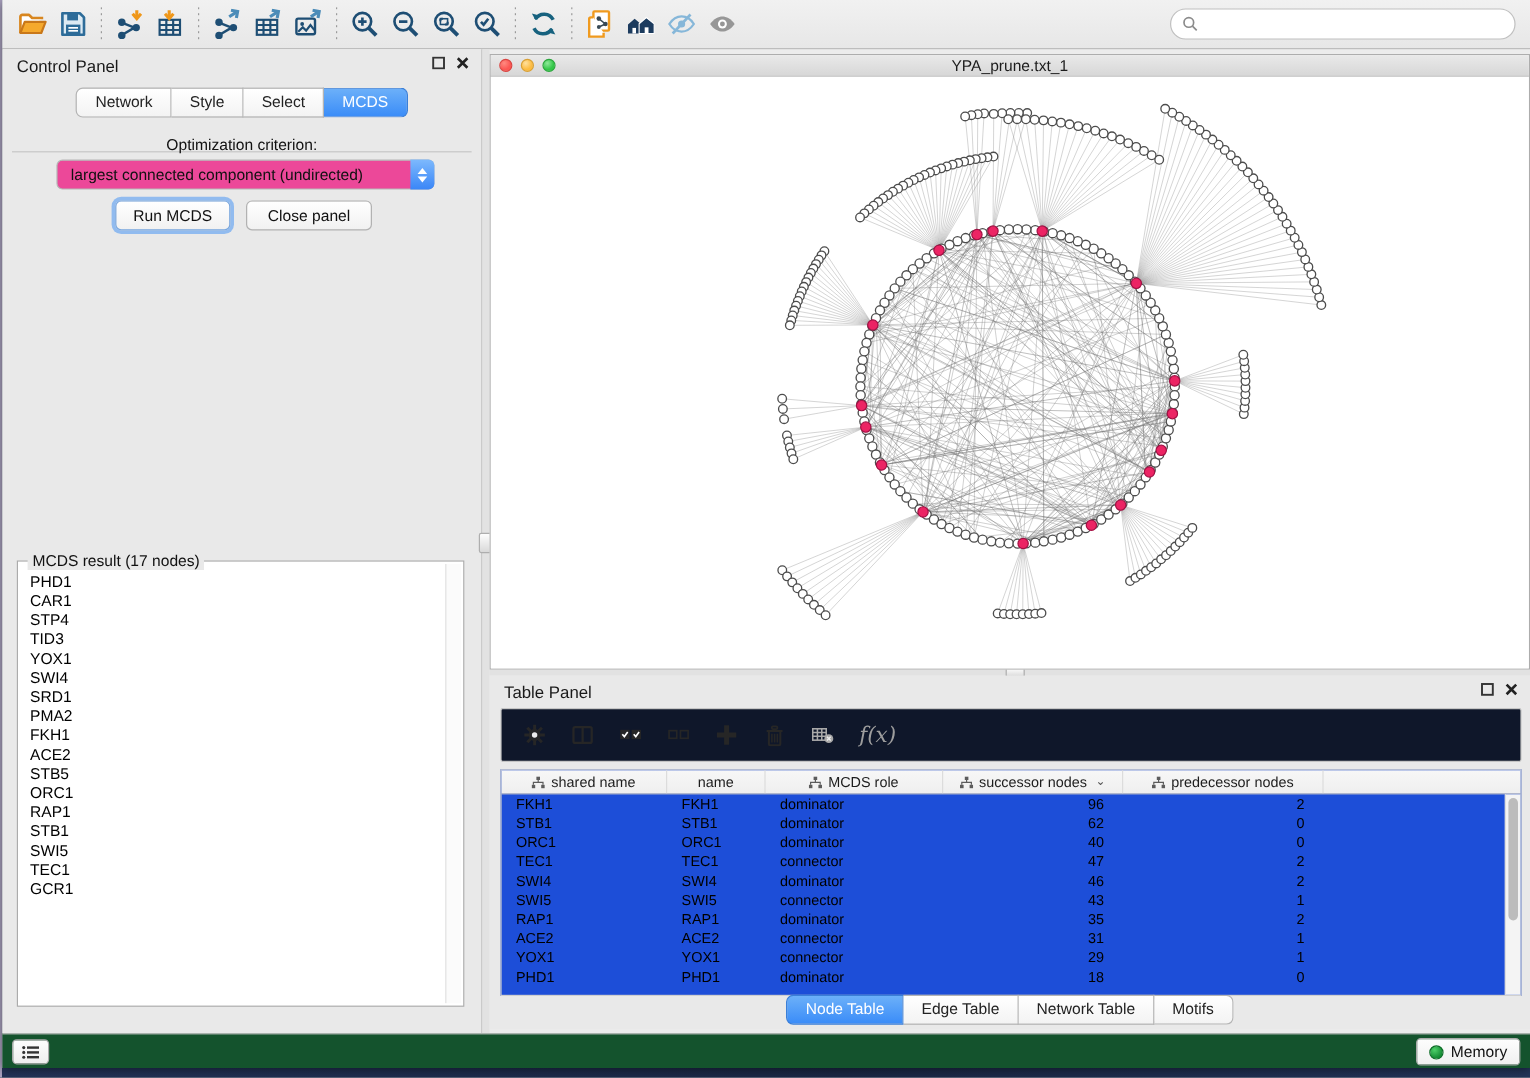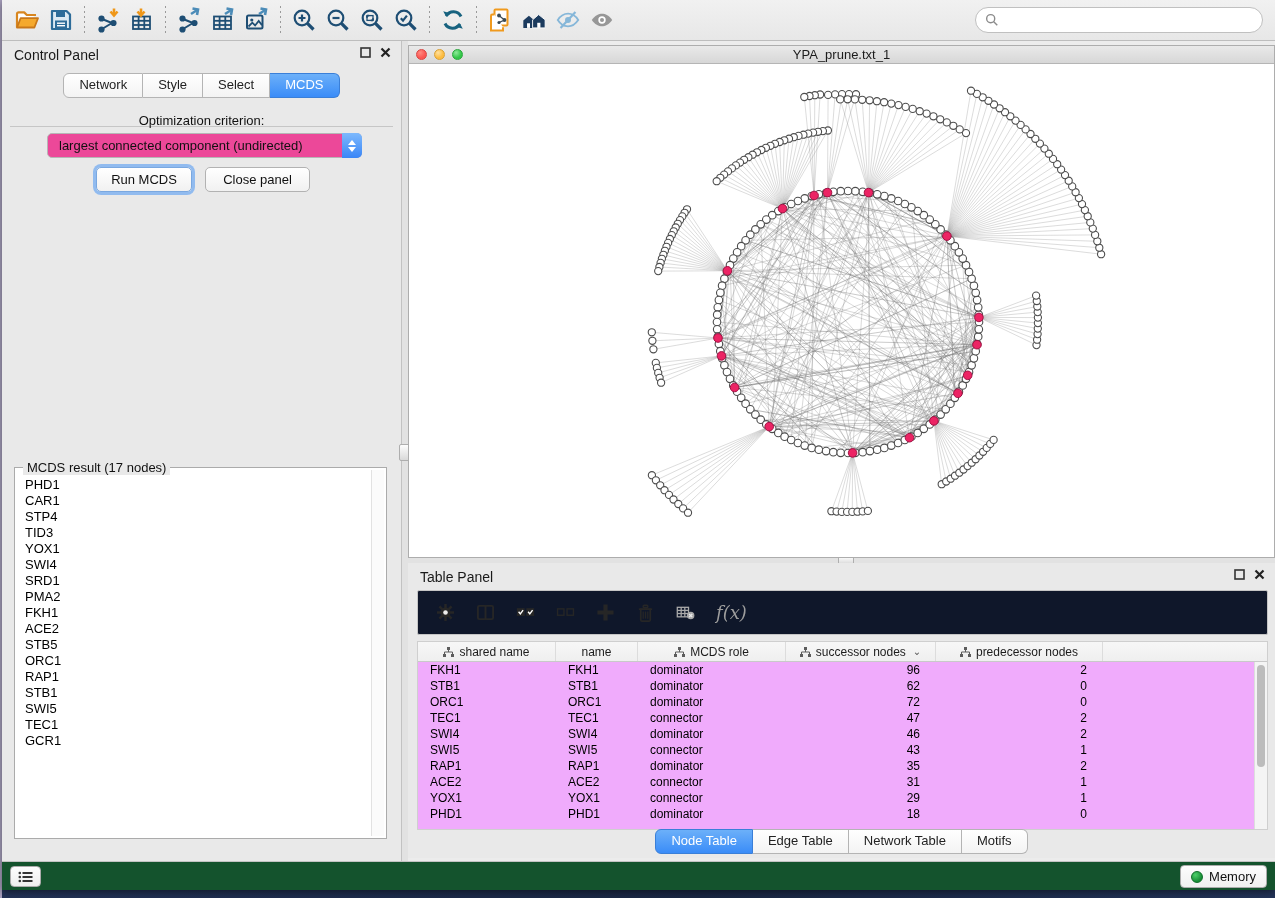--- a/index.html
+++ b/index.html
@@ -90,21 +90,21 @@
   
   .table-panel { position:absolute; left:406px; top:563px; width:867px; height:295px; background:#e9e9e9; }
   .tp-toolbar { position:absolute; left:9px; right:7px; top:27px; height:45px;
     background:#0f172a; border:1px solid #c5c5c5; border-radius:2px;
     display:flex; align-items:center; gap:21px; padding-left:18px; }
   .tp-tool { display:flex; align-items:center; justify-content:center; }
   .tp-tool svg { width:19px; height:19px; }
   .tp-tool.fx { font-family:"DejaVu Serif","Liberation Serif",serif; font-style:italic;
     font-size:18px; color:#9d9d9d; }
   .tp-table { position:absolute; left:9px; right:7px; top:78px; height:189px;
-    background:#f0abfc; border:1px solid #cfcfcf; }
+    background:#1d4ed8; border:1px solid #cfcfcf; }
   .tp-head { display:flex; height:20px; background:linear-gradient(#f7f7f7,#efefef);
     border-bottom:1px solid #c9c9c9; }
   .tp-hcell { position:relative; display:flex; align-items:center; justify-content:center;
     gap:5px; font-size:12px; color:#1c1c1c; border-right:1px solid #dcdcdc; flex:none; }
   .tp-hcell svg { width:11px; height:10px; }
   .tp-hcell .chev { font-size:10px; color:#555; margin-left:2px; }
   .tp-body { position:absolute; left:0; right:13px; top:20px; bottom:0; overflow:hidden; }
   .tp-row { display:flex; height:16px; }
   .tp-cell { font-size:12px; color:#000; flex:none; line-height:16px; white-space:nowrap; overflow:hidden; }
   .tp-cell.num { text-align:right; }
@@ -1226,21 +1226,21 @@
             <div class="tp-cell" style="width: 138px; padding: 0px 0px 0px 12px;">STB1</div>
             <div class="tp-cell" style="width: 82px; padding: 0px 0px 0px 12px;">STB1</div>
             <div class="tp-cell" style="width: 148px; padding: 0px 0px 0px 12px;">dominator</div>
             <div class="tp-cell num" style="width: 150px; padding: 0px 16px 0px 0px;">62</div>
             <div class="tp-cell num" style="width: 167px; padding: 0px 16px 0px 0px;">0</div>
           </div>
           <div class="tp-row">
             <div class="tp-cell" style="width: 138px; padding: 0px 0px 0px 12px;">ORC1</div>
             <div class="tp-cell" style="width: 82px; padding: 0px 0px 0px 12px;">ORC1</div>
             <div class="tp-cell" style="width: 148px; padding: 0px 0px 0px 12px;">dominator</div>
-            <div class="tp-cell num" style="width: 150px; padding: 0px 16px 0px 0px;">72</div>
+            <div class="tp-cell num" style="width: 150px; padding: 0px 16px 0px 0px;">40</div>
             <div class="tp-cell num" style="width: 167px; padding: 0px 16px 0px 0px;">0</div>
           </div>
           <div class="tp-row">
             <div class="tp-cell" style="width: 138px; padding: 0px 0px 0px 12px;">TEC1</div>
             <div class="tp-cell" style="width: 82px; padding: 0px 0px 0px 12px;">TEC1</div>
             <div class="tp-cell" style="width: 148px; padding: 0px 0px 0px 12px;">connector</div>
             <div class="tp-cell num" style="width: 150px; padding: 0px 16px 0px 0px;">47</div>
             <div class="tp-cell num" style="width: 167px; padding: 0px 16px 0px 0px;">2</div>
           </div>
           <div class="tp-row">

